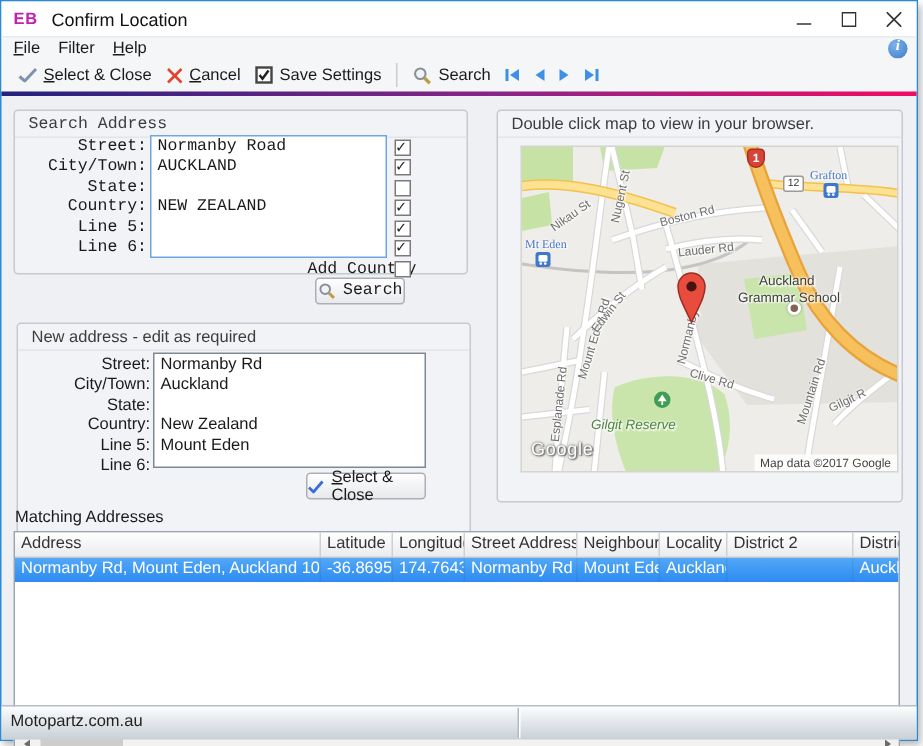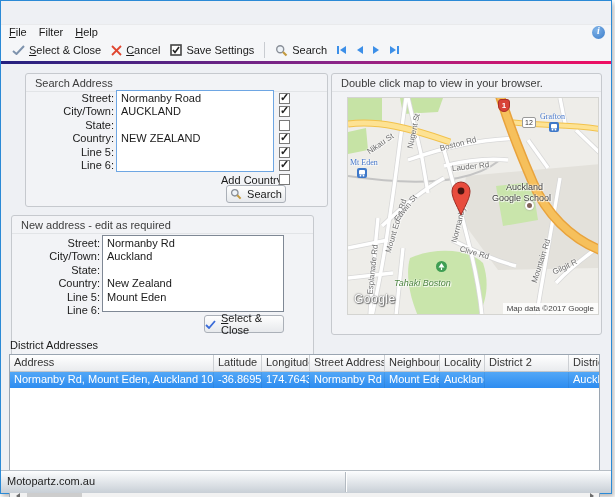--- a/index.html
+++ b/index.html
@@ -87,20 +87,48 @@
     border-top:1px solid #b7bec5;font-size:11px;color:#222;}
   .sb-panel1{position:absolute;left:1px;top:1px;bottom:1px;width:344px;padding:3px 0 0 5px;
     border-right:1px solid #b3bac1;box-shadow:1px 0 0 #fff;}
   u{text-decoration:underline;}
 </style>
 </head>
 <body>
 
 <div class="window">
 
+  <div class="titlebar">
+    <span class="eb-logo">EB</span>
+    <span class="win-title">Confirm Location</span>
+    <div class="win-controls">
+      <span class="win-btn">
+        <span>
+            <svg width="10" height="10">
+              <line x1="0" y1="8" x2="10" y2="8" stroke="#333" stroke-width="1"></line>
+            </svg>
+          </span>
+      </span>
+      <span class="win-btn">
+        <span>
+            <svg width="10" height="10">
+              <rect x="0.5" y="0.5" width="9" height="9" fill="none" stroke="#333" stroke-width="1"></rect>
+            </svg>
+          </span>
+      </span>
+      <span class="win-btn">
+        <span>
+            <svg width="10" height="10">
+              <line x1="0" y1="0" x2="10" y2="10" stroke="#333" stroke-width="1.1"></line>
+              <line x1="10" y1="0" x2="0" y2="10" stroke="#333" stroke-width="1.1"></line>
+            </svg>
+          </span>
+      </span>
+    </div>
+  </div>
 
   <div class="menubar">
     <span style="display:flex;height:100%;">
         <span class="menu-item"><u>F</u>ile</span>
         <span class="menu-item">Filter</span>
         <span class="menu-item"><u>H</u>elp</span>
       </span>
     <span class="info-icon"></span>
   </div>
 
@@ -162,21 +190,21 @@
           <svg width="11" height="10">
             <path d="M1,1 L7,5 L1,9 Z" fill="#3d8fe8"></path>
             <rect x="8" y="1" width="2" height="8" fill="#3d8fe8"></rect>
           </svg>
         </span>
       </span>
   </div>
 
   <div class="grad-line"></div>
 
-  <div class="groupbox" style="left:24px;top:72px;width:303px;height:134px;">
+  <div class="groupbox" style="left:8px;top:72px;width:303px;height:110px;font-family:Liberation Mono, monospace;">
     <div class="gb-caption">Search Address</div>
     <div style="position:absolute;left:0;top:18px;width:98px;height:84px;">
         <div class="frm-label" style="top: 0px;">Street:</div>
         <div class="frm-label" style="top: 13.4px;">City/Town:</div>
         <div class="frm-label" style="top: 26.8px;">State:</div>
         <div class="frm-label" style="top: 40.2px;">Country:</div>
         <div class="frm-label" style="top: 53.6px;">Line 5:</div>
         <div class="frm-label" style="top: 67px;">Line 6:</div>
       </div>
     <div class="value-box blue" style="left:90px;top:16px;width:158px;height:82px;">
@@ -299,22 +327,22 @@
           <span class="ml ml-street" style="left: 40px; top: 150px; transform: rotate(-73deg);">Mount Eden Rd</span>
           <span class="ml ml-street" style="left: 48px; top: 118px; transform: rotate(-52deg);">Edwin St</span>
           <span class="ml ml-street" style="left: 106px; top: 140px; transform: rotate(-76deg);">Normanby Rd</span>
           <span class="ml ml-street" style="left: 112px; top: 146px; transform: rotate(16deg);">Clive Rd</span>
           <span class="ml ml-street" style="left: 22px; top: 192px; transform: rotate(-84deg);">Esplanade Rd</span>
           <span class="ml ml-street" style="left: 186px; top: 180px; transform: rotate(-72deg);">Mountain Rd</span>
           <span class="ml ml-street" style="left: 205px; top: 170px; transform: rotate(-25deg);">Gilgit R</span>
           <span class="ml ml-transit" style="left: 2px; top: 60px;">Mt Eden</span>
           <span class="ml ml-transit" style="left: 192px; top: 14px;">Grafton</span>
           <span class="ml ml-poi" style="left: 158px; top: 84px;">Auckland</span>
-          <span class="ml ml-poi" style="left: 144px; top: 95px;">Google School</span>
-          <span class="ml ml-park" style="left: 46px; top: 180px;">Tahaki Boston</span>
+          <span class="ml ml-poi" style="left: 144px; top: 95px;">Grammar School</span>
+          <span class="ml ml-park" style="left: 46px; top: 180px;">Gilgit Reserve</span>
           <span class="badge b-shield" style="left: 150px; top: 1px;">1</span>
           <span class="badge b-route" style="left: 174px; top: 19px;">12</span>
           <span class="badge b-transit" style="left: 9px; top: 70px;">
             <svg width="8" height="8">
               <rect x="1" y="1" width="6" height="4.5" rx="1" fill="#fff"></rect>
               <circle cx="2.5" cy="6.7" r="0.9" fill="#fff"></circle>
               <circle cx="5.5" cy="6.7" r="0.9" fill="#fff"></circle>
             </svg>
           </span>
           <span class="badge b-transit" style="left: 201px; top: 24px;">
@@ -334,21 +362,21 @@
         </div>
       <svg class="map-pin" width="26" height="40" viewBox="0 0 26 40">
         <path d="M13,37 C8,26 4,20 4,13 a9,9 0 1 1 18,0 c0,7 -4,13 -9,24 Z" fill="#e84c3d" stroke="#9c2b24" stroke-width="1"></path>
         <circle cx="13" cy="13" r="3.4" fill="#471410"></circle>
       </svg>
       <span class="google-logo">Google</span>
       <span class="map-attrib">Map data ©2017 Google</span>
     </div>
   </div>
 
-  <div class="match-label">District Addresses</div>
+  <div class="match-label">Matching Addresses</div>
   <div class="listbox">
     <div class="lv-head">
         <div class="lv-th" style="width: 204px;">Address</div>
         <div class="lv-th" style="width: 48px;">Latitude</div>
         <div class="lv-th" style="width: 48px;">Longitude</div>
         <div class="lv-th" style="width: 75px;">Street Address</div>
         <div class="lv-th" style="width: 55px;">Neighbourhood</div>
         <div class="lv-th" style="width: 45px;">Locality</div>
         <div class="lv-th" style="width: 84px;">District 2</div>
         <div class="lv-th" style="width: 48px;">District 1</div>

